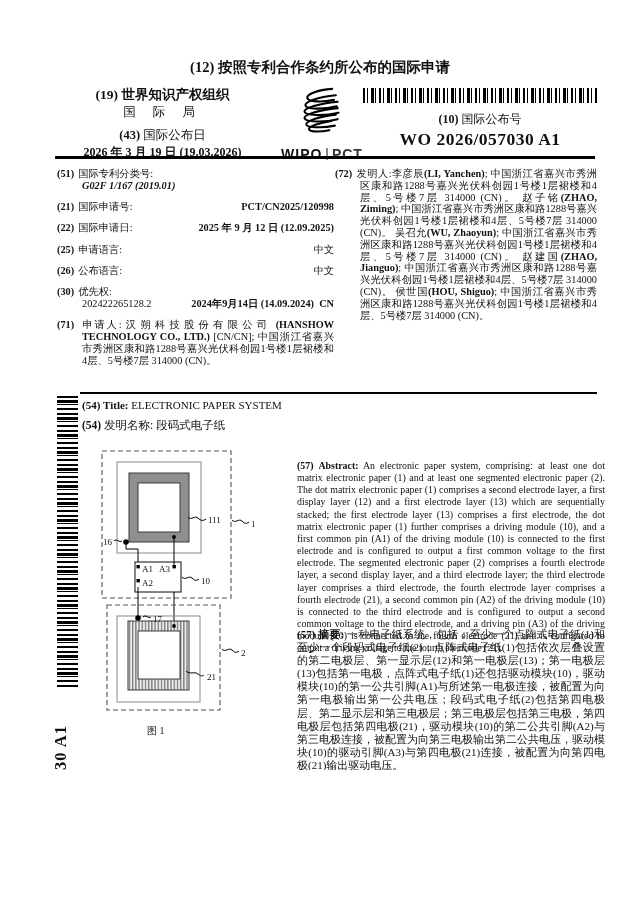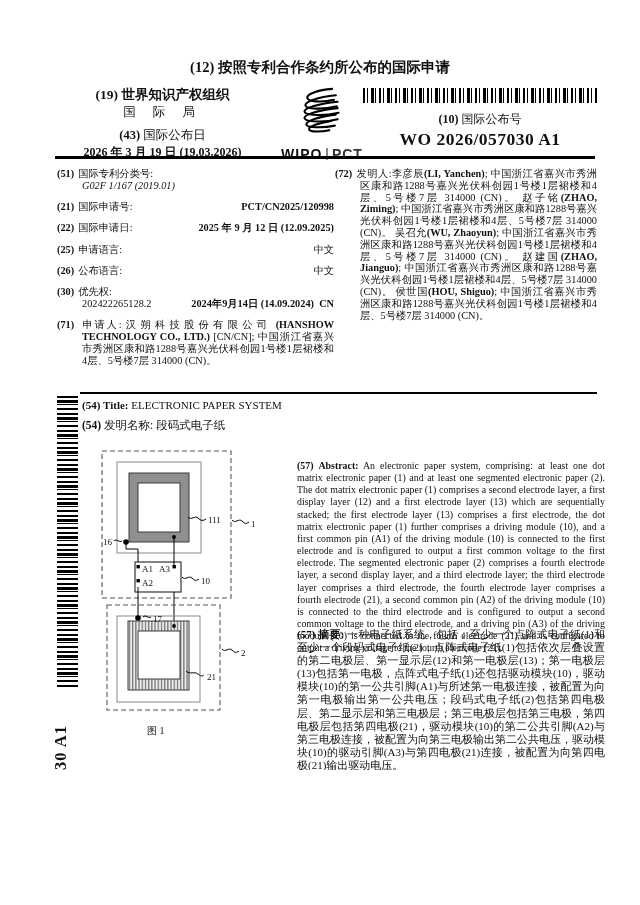--- a/index.html
+++ b/index.html
@@ -35,21 +35,21 @@
   
   .col-left  { top:168px; left:57px;  width:277px; font-size:10.3px; line-height:11.8px; }
   .col-right { top:168px; left:335px; width:262px; font-size:10.3px; line-height:11.8px; text-align:justify; }
   .brow { margin-bottom:9.5px; }
   .bflex { display:flex; }
   .bcode { font-weight:bold; flex:none; margin-right:4px; }
   .bval-r { margin-left:auto; text-align:right; }
   .indent { padding-left:25px; }
   .hang { padding-left:25px; text-indent:-25px; text-align:justify; }
   .spread { letter-spacing:2.5px; }
-  .ipc { font-weight:normal; font-style:italic; }
+  .ipc { font-weight:bold; font-style:italic; }
   .prio-line { display:flex; }
   .prio-date { margin-left:auto; font-weight:bold; }
 
   
   .title-en { top:399px; left:82px; font-size:11px; }
   .title-zh { top:418px; left:82px; font-size:11.5px; }
 
   
   .barcode-v { top:396px; left:57px; width:21px; height:292px;
     background:repeating-linear-gradient(180deg,#000 0 2px,#fff 2px 4px,#000 4px 7px,#fff 7px 8px,#000 8px 9px,#fff 9px 12px,#000 12px 14px,#fff 14px 17px); }

